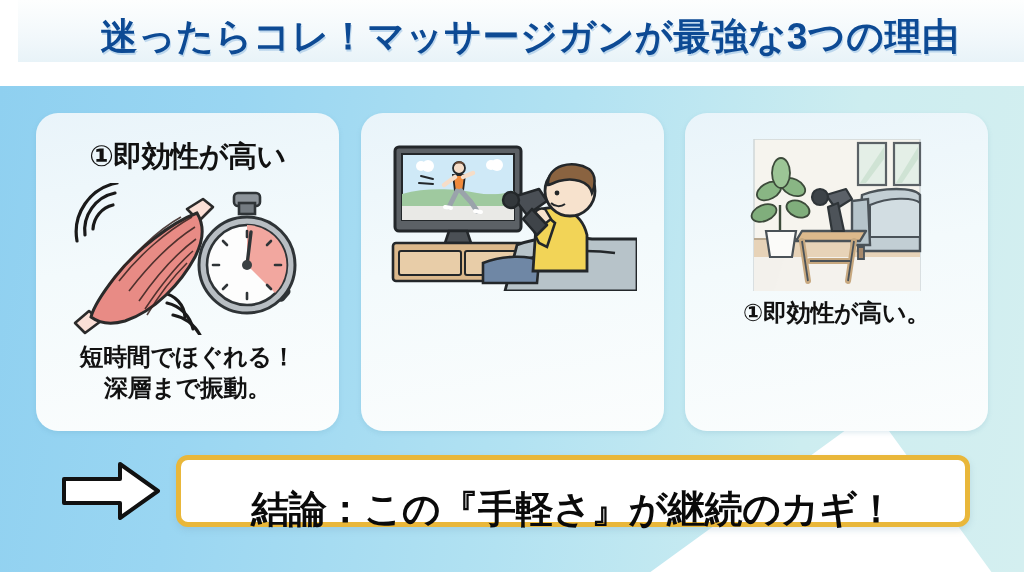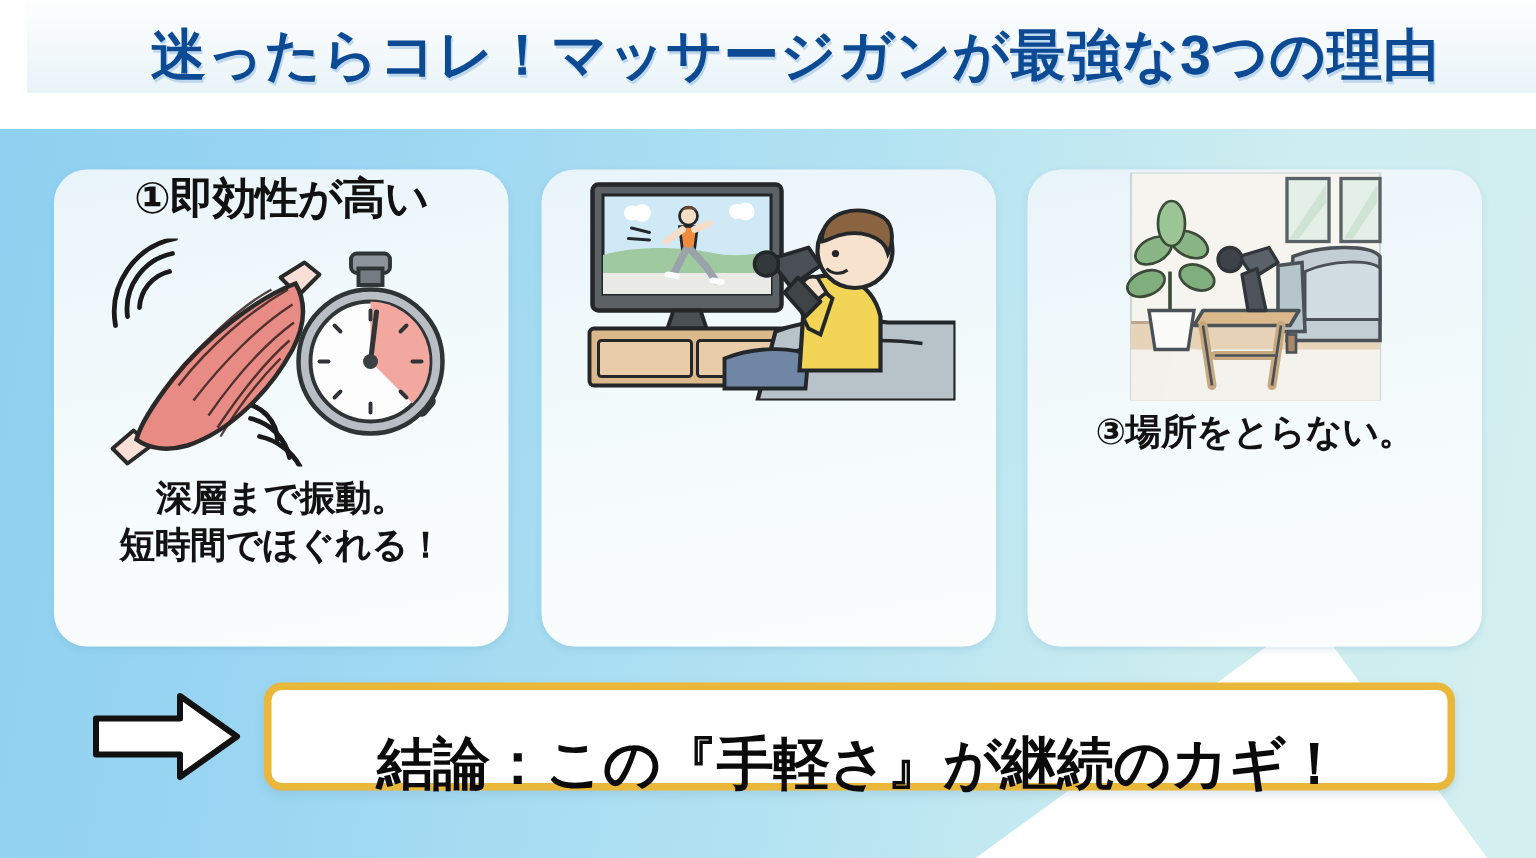--- a/index.html
+++ b/index.html
@@ -45,21 +45,21 @@
   .cards {
     position:absolute; left:36px; top:27px;
     width:952px; height:318px;
     display:flex; justify-content:space-between;
   }
   .card {
     width:303px; height:318px; border-radius:22px;
     background:linear-gradient(170deg,#e9f4fa 0%,#f3fafc 45%,#fbfdfd 100%);
     box-shadow:0 2px 5px rgba(90,150,180,0.18);
     display:flex; flex-direction:column; align-items:center;
-    padding-top:0;
+    padding-top:24px;
   }
   .card-heading {
     font-size:29px; font-weight:bold; color:#111111;
     white-space:nowrap; letter-spacing:-0.5px;
     margin-bottom:4px;
   }
   .card-art {
     width:250px; height:152px;
     display:flex; align-items:center; justify-content:center;
     margin:2px 0 6px 0;
@@ -153,22 +153,22 @@
               <line x1="24" y1="24" x2="20" y2="20"></line>
               <line x1="-24" y1="24" x2="-20" y2="20"></line>
               <line x1="-24" y1="-24" x2="-20" y2="-20"></line>
             </g>
             <line x1="0" y1="0" x2="4" y2="-33" stroke="#2f3437" stroke-width="3.4" stroke-linecap="round"></line>
             <circle cx="0" cy="0" r="5" fill="#3a4043"></circle>
           </g>
         </svg>
       </div>
       <div class="card-caption">
+        <div>短時間でほぐれる！</div>
         <div>深層まで振動。</div>
-        <div>短時間でほぐれる！</div>
       </div>
     </div>
 
     <div class="card">
       <div class="card-art">
         <svg width="250" height="152" viewBox="0 0 250 152">
 
           <rect x="8" y="8" width="126" height="84" rx="4" fill="#5c6166" stroke="#23272a" stroke-width="3"></rect>
           <rect x="15" y="15" width="112" height="66" fill="#cfe9f7" stroke="#23272a" stroke-width="2"></rect>
           <rect x="15" y="55" width="112" height="12" fill="#b9d2c0"></rect>
@@ -257,21 +257,21 @@
 
             <g>
               <path d="M72 56 L92 50 L98 60 L82 70 Z" fill="#5b6168" stroke="#2f3539" stroke-width="2.2" stroke-linejoin="round"></path>
               <path d="M84 64 L90 92 L78 92 L74 68 Z" fill="#4d5359" stroke="#2f3539" stroke-width="2.2" stroke-linejoin="round"></path>
               <circle cx="66" cy="58" r="8" fill="#3d4348" stroke="#2f3539" stroke-width="2.2"></circle>
             </g>
           </g>
         </svg>
       </div>
       <div class="card-caption">
-        <div>③場所をとらない。</div>
+        <div>①即効性が高い。</div>
       </div>
     </div>
 
   </div>
 
   <div class="conclusion">
     <div class="arrow-wrap">
       <svg width="108" height="66" viewBox="0 0 108 66">
         <path d="M6 21 L62 21 L62 6 L100 33 L62 60 L62 45 L6 45 Z" fill="#ffffff" stroke="#111111" stroke-width="4" stroke-linejoin="round"></path>
       </svg>

